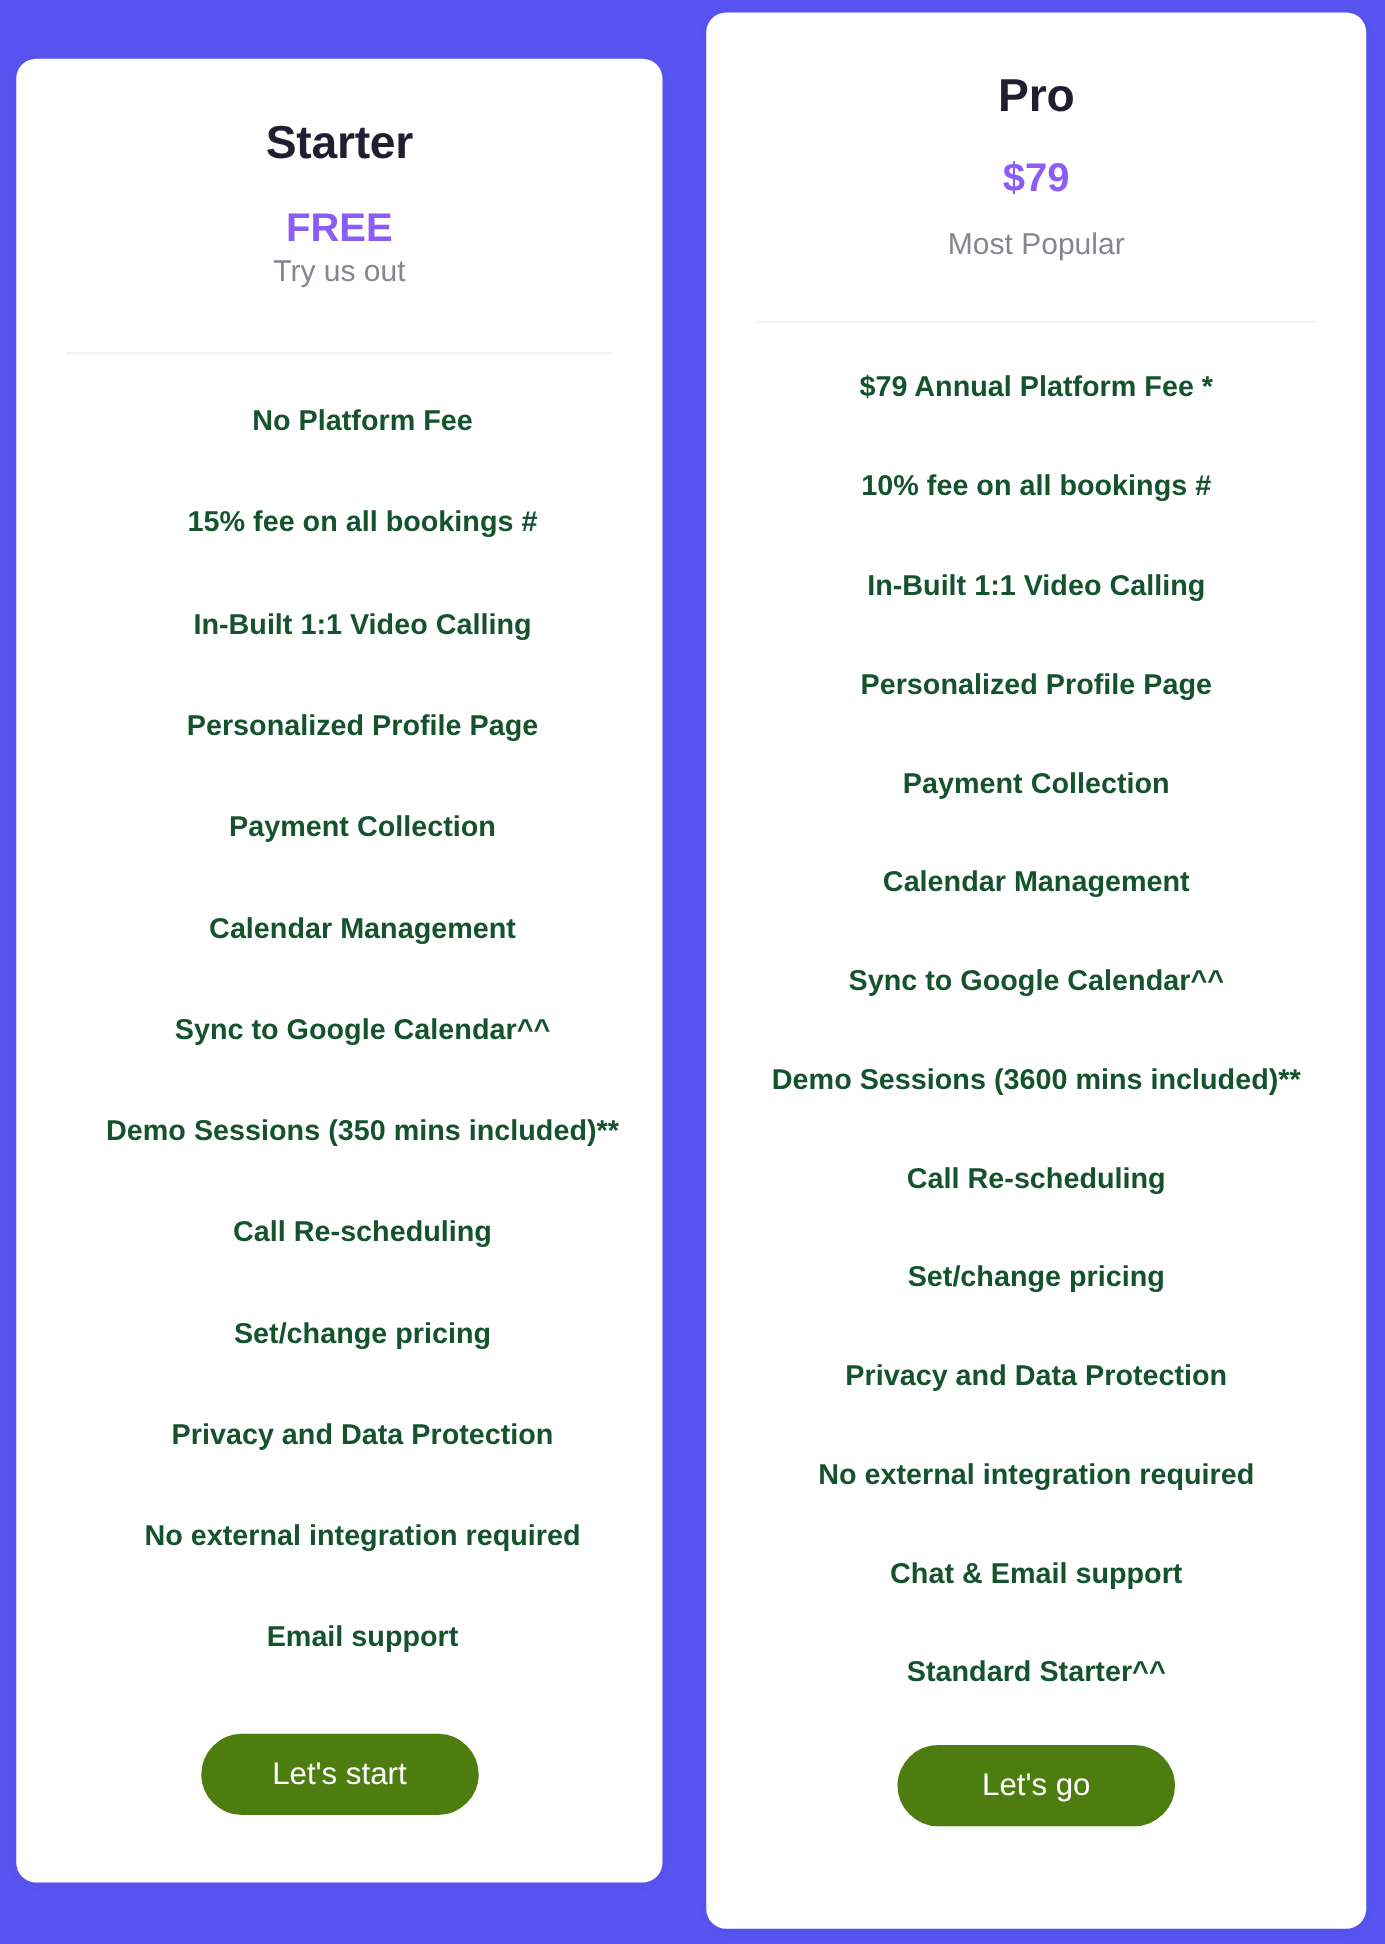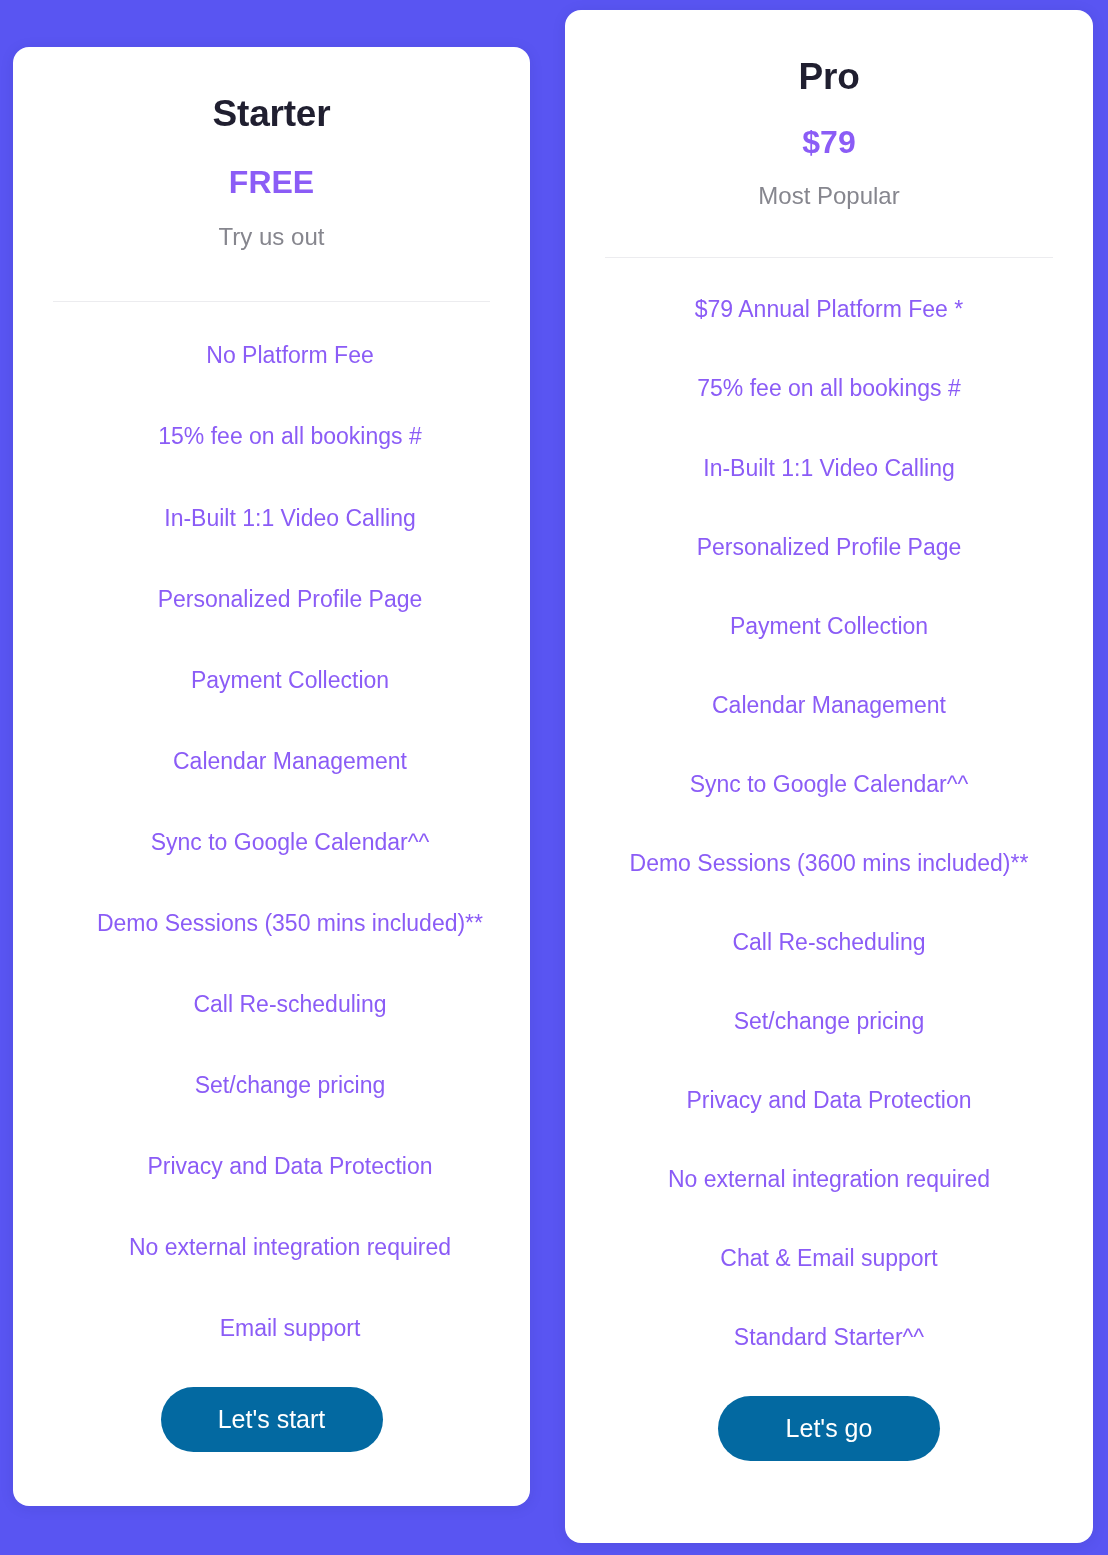--- a/index.html
+++ b/index.html
@@ -68,21 +68,21 @@
   .starter .plan-name { margin-bottom: 25px; }
   .pro .plan-name { margin-bottom: 22px; }
 
   .plan-price {
     font-size: 32px;
     font-weight: bold;
     color: #8b5cf6;
     line-height: 1.25;
   }
 
-  .starter .plan-price { margin-bottom: 19px; }
+  .starter .plan-price { }
   .pro .plan-price { margin-bottom: 18px; }
 
   .plan-tagline {
     font-size: 24px;
     font-weight: 400;
     color: #86868e;
     line-height: 1.3;
     text-align: center;
   }
 
@@ -103,22 +103,22 @@
     width: 100%;
     text-align: center;
     flex: 1 1 auto;
   }
 
   .starter .feature-list { padding-top: 38px; padding-left: 37px; }
   .pro .feature-list { padding-top: 36px; }
 
   .feature-item {
     font-size: 23px;
-    font-weight: 400;
-    color: #8b5cf6;
+    font-weight: 700;
+    color: #14532d;
     line-height: 1.35;
     padding: 0 14px;
     white-space: nowrap;
   }
 
   .starter .feature-item { margin-bottom: 50px; }
   .pro .feature-item { margin-bottom: 48px; }
 
   .feature-item:last-child { margin-bottom: 0; }
 
@@ -127,21 +127,21 @@
     width: 100%;
     display: flex;
     justify-content: center;
     flex: 0 0 auto;
   }
 
   .starter .cta-wrap { padding-bottom: 54px; }
   .pro .cta-wrap { padding-bottom: 82px; }
 
   .cta-button {
-    background: #0369a1;
+    background: #4d7c0f;
     color: #ffffff;
     border: none;
     border-radius: 999px;
     font-family: "Liberation Sans", sans-serif;
     font-size: 25px;
     font-weight: 400;
     line-height: 1;
     cursor: pointer;
     padding: 20px 44px;
     min-width: 222px;
@@ -192,21 +192,21 @@
     <header class="plan-header">
       <h2 class="plan-name">Pro</h2>
       <div class="plan-price">$79</div>
       <div class="plan-tagline">Most Popular</div>
     </header>
 
     <hr class="plan-divider">
 
     <ul class="feature-list">
       <li class="feature-item">$79 Annual Platform Fee *</li>
-      <li class="feature-item">75% fee on all bookings #</li>
+      <li class="feature-item">10% fee on all bookings #</li>
       <li class="feature-item">In-Built 1:1 Video Calling</li>
       <li class="feature-item">Personalized Profile Page</li>
       <li class="feature-item">Payment Collection</li>
       <li class="feature-item">Calendar Management</li>
       <li class="feature-item">Sync to Google Calendar^^</li>
       <li class="feature-item">Demo Sessions (3600 mins included)**</li>
       <li class="feature-item">Call Re-scheduling</li>
       <li class="feature-item">Set/change pricing</li>
       <li class="feature-item">Privacy and Data Protection</li>
       <li class="feature-item">No external integration required</li>

